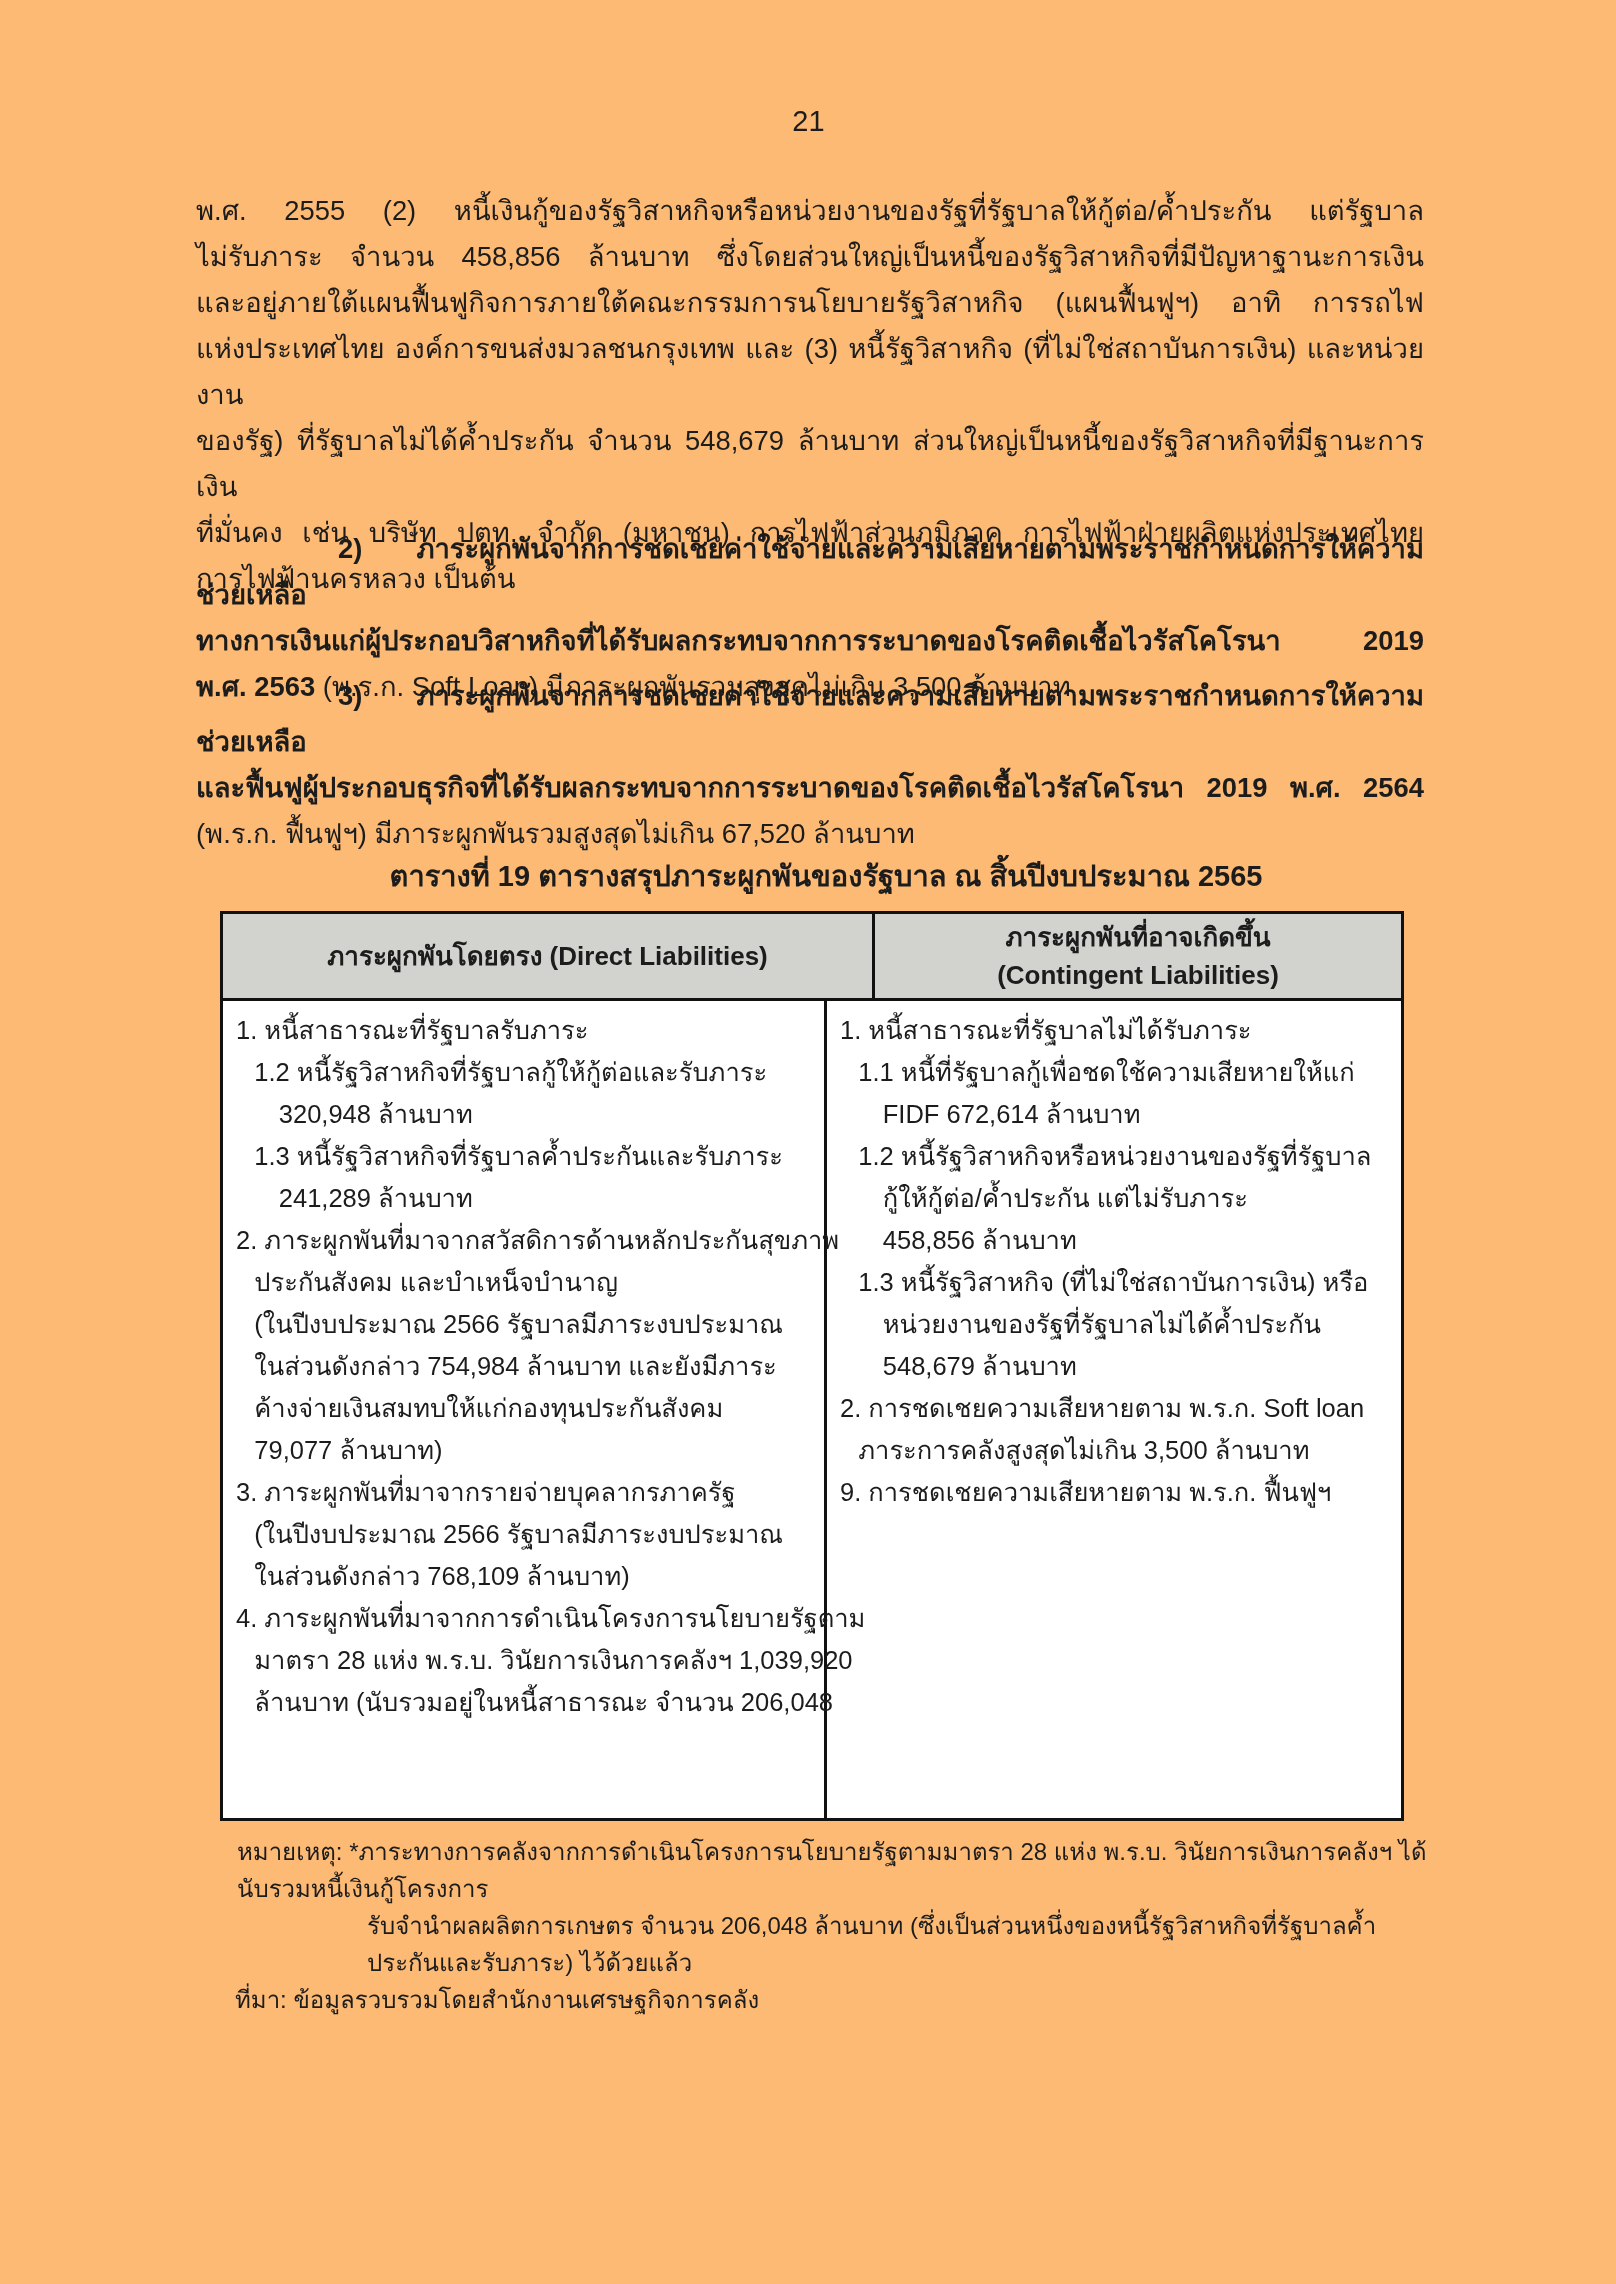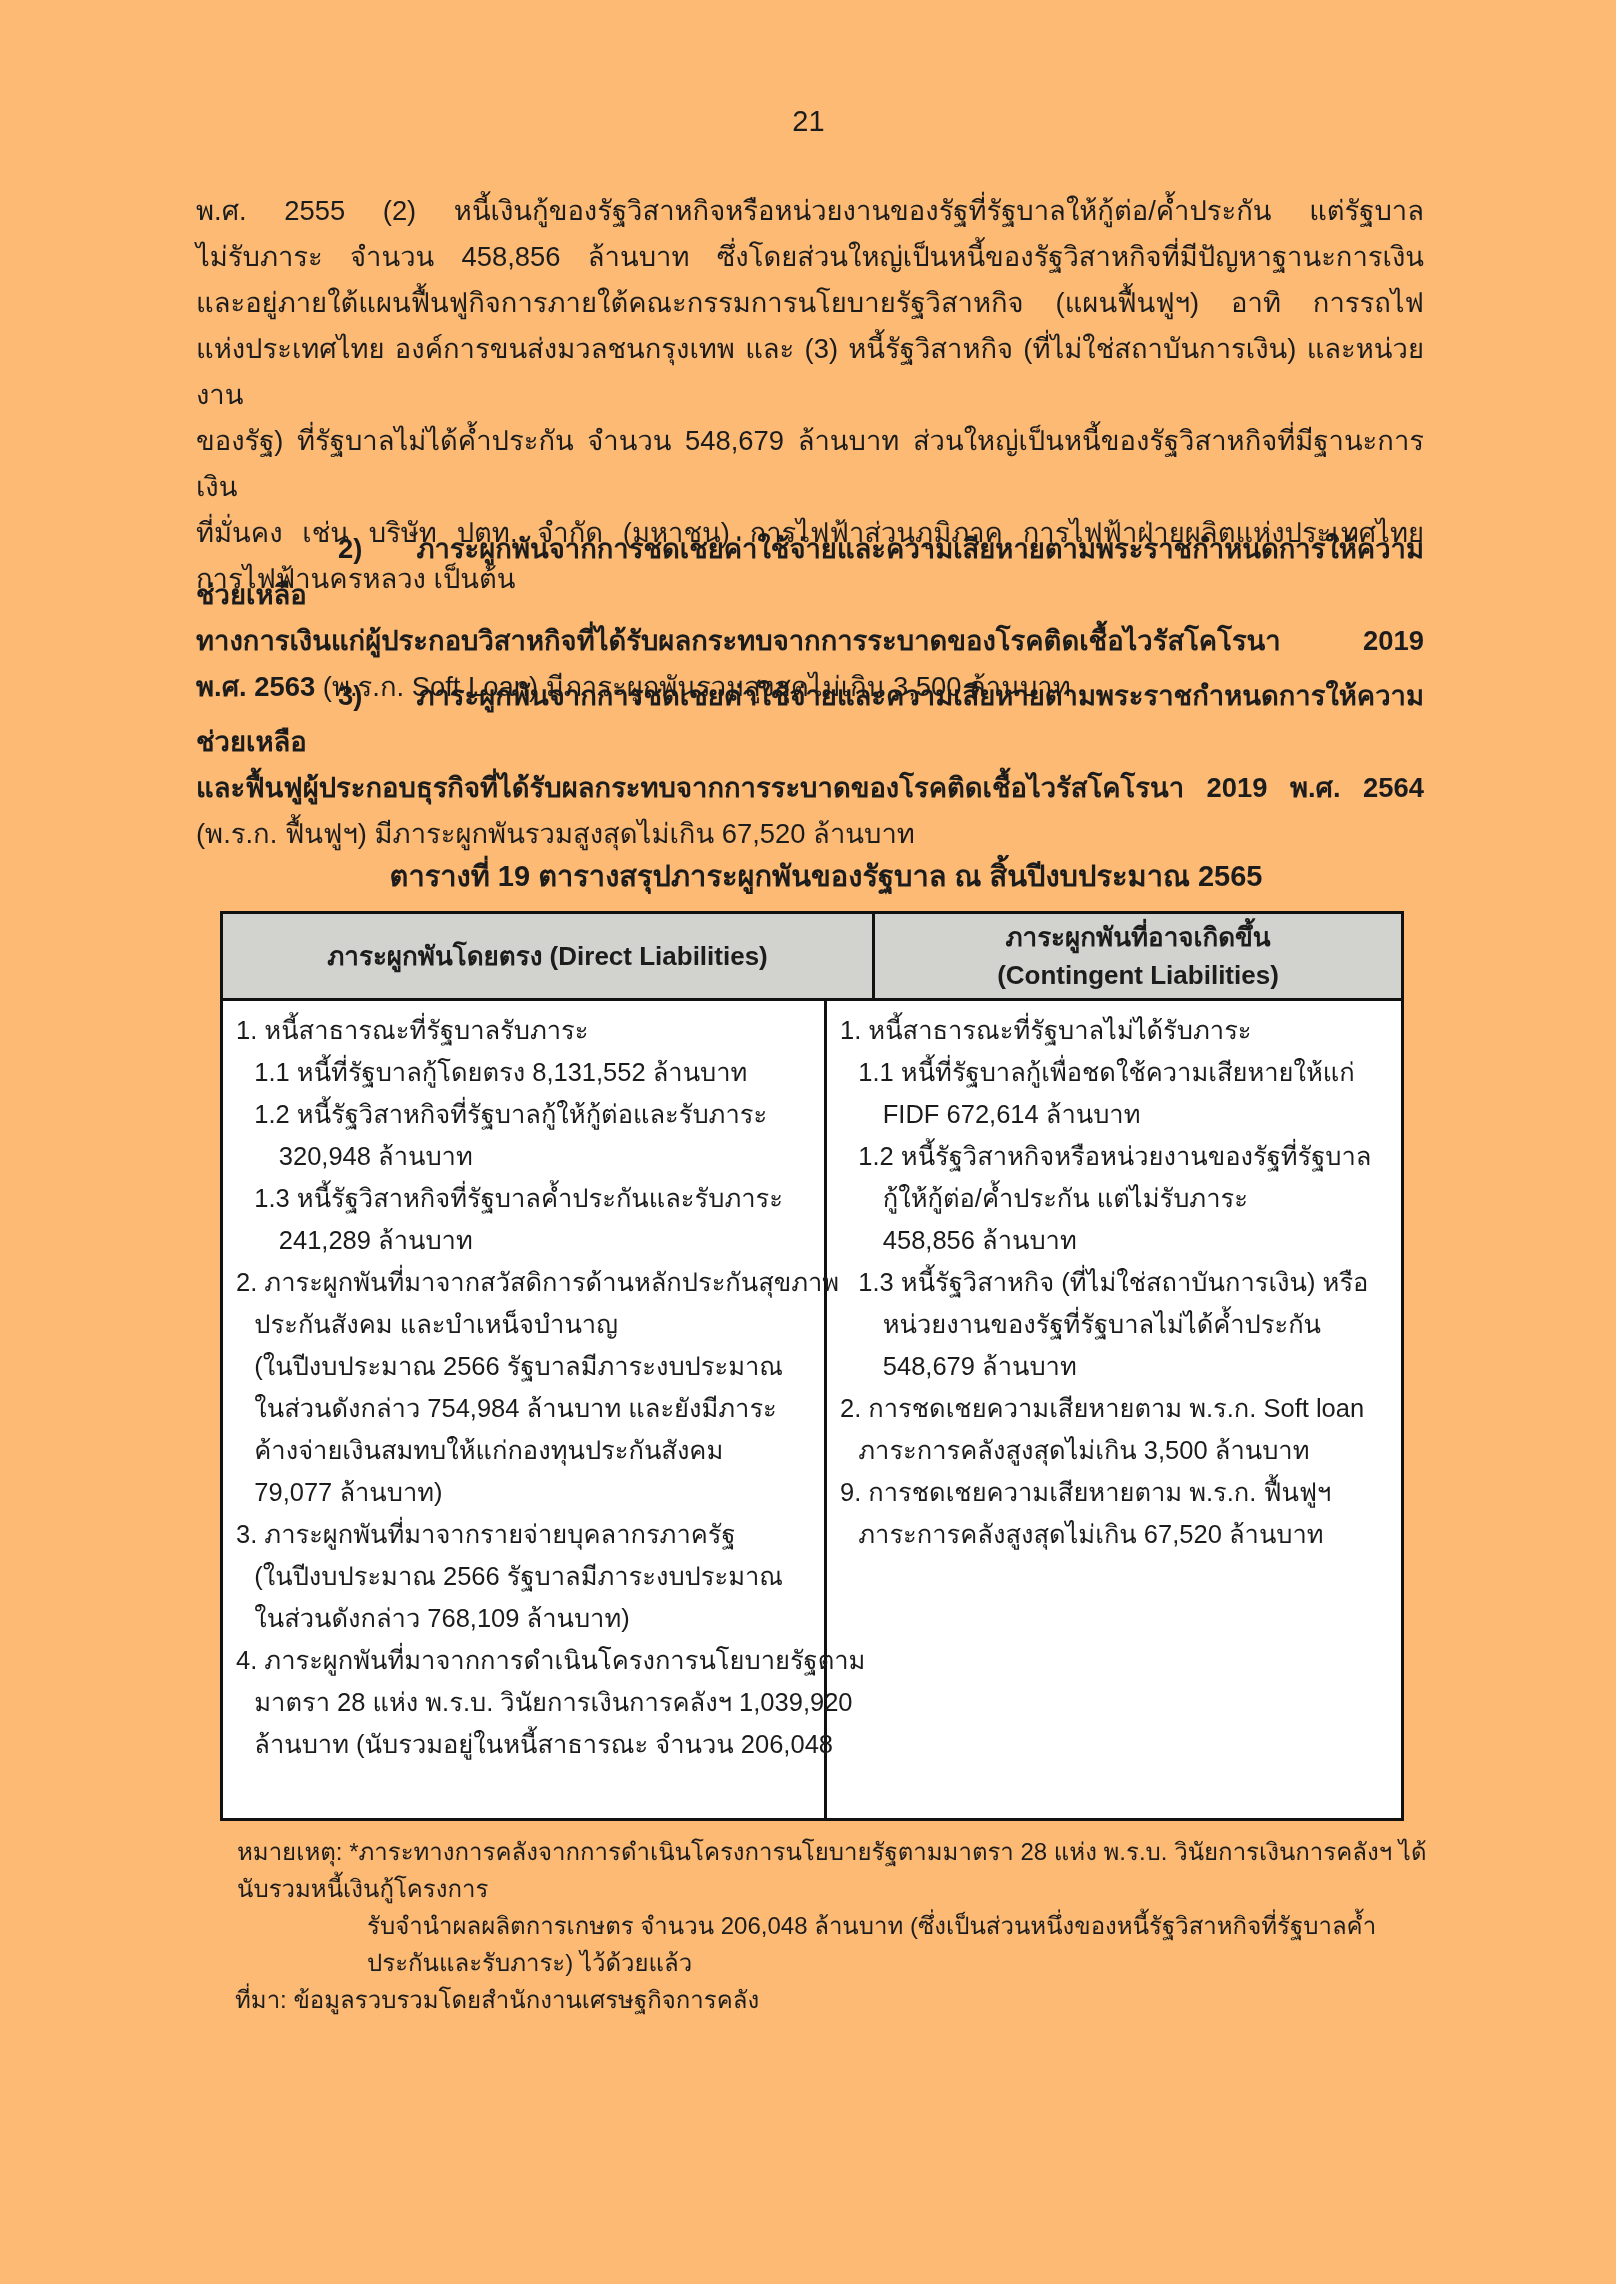--- a/index.html
+++ b/index.html
@@ -119,21 +119,20 @@
         <div>ภาระผูกพันโดยตรง (Direct Liabilities)</div>
       </div>
       <div class="th th-right">
         <div>ภาระผูกพันที่อาจเกิดขึ้น</div>
         <div>(Contingent Liabilities)</div>
       </div>
     </div>
     <div class="tbl-body">
       <div class="td td-left">
         <div class="tl ind0">1. หนี้สาธารณะที่รัฐบาลรับภาระ</div>
-        <div class="tl ind1">1.1 หนี้ที่รัฐบาลกู้โดยตรง 8,131,552 ล้านบาท</div>
         <div class="tl ind1">1.2 หนี้รัฐวิสาหกิจที่รัฐบาลกู้ให้กู้ต่อและรับภาระ</div>
         <div class="tl ind2">320,948 ล้านบาท</div>
         <div class="tl ind1">1.3 หนี้รัฐวิสาหกิจที่รัฐบาลค้ำประกันและรับภาระ</div>
         <div class="tl ind2">241,289 ล้านบาท</div>
         <div class="tl ind0">2. ภาระผูกพันที่มาจากสวัสดิการด้านหลักประกันสุขภาพ</div>
         <div class="tl ind1">ประกันสังคม และบำเหน็จบำนาญ</div>
         <div class="tl ind1">(ในปีงบประมาณ 2566 รัฐบาลมีภาระงบประมาณ</div>
         <div class="tl ind1">ในส่วนดังกล่าว 754,984 ล้านบาท และยังมีภาระ</div>
         <div class="tl ind1">ค้างจ่ายเงินสมทบให้แก่กองทุนประกันสังคม</div>
         <div class="tl ind1">79,077 ล้านบาท)</div>
@@ -150,21 +149,20 @@
         <div class="tl ind2">FIDF 672,614 ล้านบาท</div>
         <div class="tl ind1">1.2 หนี้รัฐวิสาหกิจหรือหน่วยงานของรัฐที่รัฐบาล</div>
         <div class="tl ind2">กู้ให้กู้ต่อ/ค้ำประกัน แต่ไม่รับภาระ</div>
         <div class="tl ind2">458,856 ล้านบาท</div>
         <div class="tl ind1">1.3 หนี้รัฐวิสาหกิจ (ที่ไม่ใช่สถาบันการเงิน) หรือ</div>
         <div class="tl ind2">หน่วยงานของรัฐที่รัฐบาลไม่ได้ค้ำประกัน</div>
         <div class="tl ind2">548,679 ล้านบาท</div>
         <div class="tl ind0">2. การชดเชยความเสียหายตาม พ.ร.ก. Soft loan</div>
         <div class="tl ind1">ภาระการคลังสูงสุดไม่เกิน 3,500 ล้านบาท</div>
         <div class="tl ind0">9. การชดเชยความเสียหายตาม พ.ร.ก. ฟื้นฟูฯ</div>
-        <div class="tl ind1">ภาระการคลังสูงสุดไม่เกิน 67,520 ล้านบาท</div>
       </div>
     </div>
   </div>
 
   <div class="footnote">
     <div class="fn-l1">หมายเหตุ: *ภาระทางการคลังจากการดำเนินโครงการนโยบายรัฐตามมาตรา 28 แห่ง พ.ร.บ. วินัยการเงินการคลังฯ ได้นับรวมหนี้เงินกู้โครงการ</div>
     <div class="fn-l2">รับจำนำผลผลิตการเกษตร จำนวน 206,048 ล้านบาท (ซึ่งเป็นส่วนหนึ่งของหนี้รัฐวิสาหกิจที่รัฐบาลค้ำประกันและรับภาระ) ไว้ด้วยแล้ว</div>
     <div class="fn-l3">ที่มา: ข้อมูลรวบรวมโดยสำนักงานเศรษฐกิจการคลัง</div>
   </div>
 

